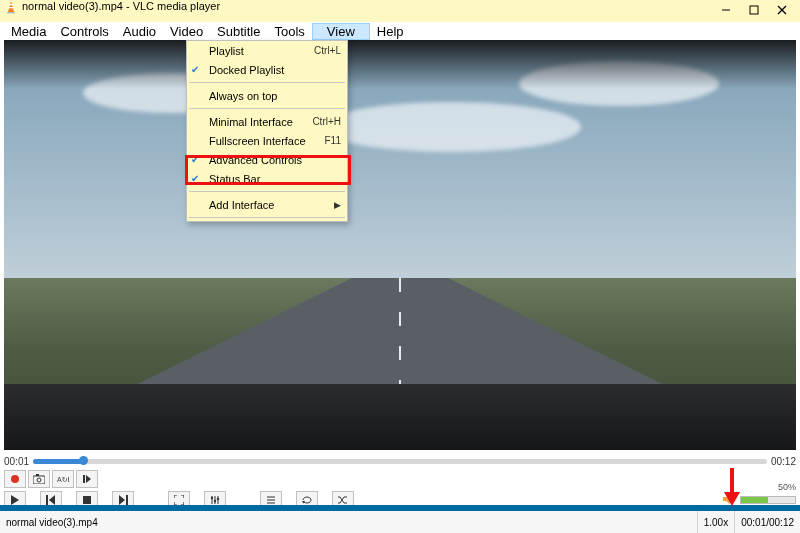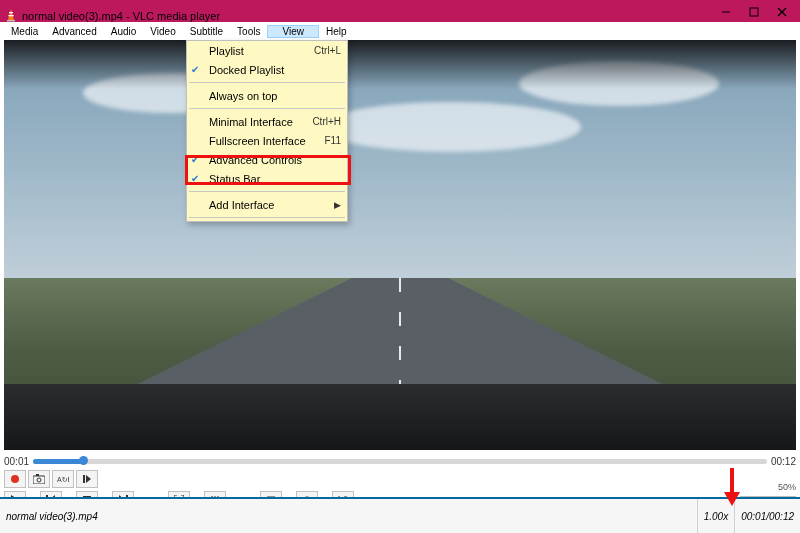--- a/index.html
+++ b/index.html
@@ -1,25 +1,25 @@
 <!DOCTYPE html>
 <html><head>
 <meta charset="utf-8">
 <style>
   * { box-sizing: border-box; margin: 0; padding: 0; font-family: "Segoe UI", Tahoma, sans-serif; }
   body { width: 800px; height: 533px; background: #fff; position: relative; overflow: hidden; font-size: 11px; color: #000; }
 
-  .titlebar { height: 22px; display: flex; align-items: flex-end; padding: 0 4px; background: #be185d; }
+  .titlebar { height: 22px; display: flex; align-items: flex-start; padding: 0 4px; background: #fef9c3; }
   .titlebar .icon { width: 14px; height: 14px; margin-right: 4px; }
   .titlebar .title { flex: 1; font-size: 11px; }
   .winbtns { display: flex; gap: 0; }
   .winbtn { width: 28px; height: 20px; display: flex; align-items: center; justify-content: center; }
   .winbtn svg { width: 10px; height: 10px; }
 
-  .menubar { height: 18px; display: flex; align-items: center; padding: 0 4px; font-size: 10px; background: #fff; }
+  .menubar { height: 18px; display: flex; align-items: center; padding: 0 4px; font-size: 13px; background: #fff; }
   .menubar .mi { padding: 1px 7px; cursor: default; }
   .menubar .mi.active { background: #cce8ff; border: 1px solid #99d1ff; padding: 0 14px; }
 
   .video-area { position: absolute; top: 40px; left: 4px; right: 4px; height: 410px; background: #000; overflow: hidden; }
   
   .sky { position:absolute; inset:0; background: linear-gradient(#7d9fb5 0%, #9db7c8 30%, #bcccd7 55%, #d0dae2 70%, #dfe5ea 80%, #b7c3cc 85%); }
   .cloud { position:absolute; border-radius:50%; background: rgba(240,244,248,.7); filter: blur(2px); }
   .ground { position:absolute; left:0; right:0; bottom:0; height: 42%; background: linear-gradient(#6a7a5e 0%, #4e5d45 40%, #3d4a36 100%); }
   .road { position:absolute; left:0; right:0; bottom:0; height:42%; background:#5a5f66; clip-path: polygon(44% 0%, 56% 0%, 100% 100%, 0% 100%); }
   .road::after{ content:""; position:absolute; left:50%; top:0; bottom:12%; width:2px; background: repeating-linear-gradient(#e8e8e8 0 14px, transparent 14px 34px); transform: translateX(-50%); }
@@ -47,21 +47,21 @@
   .recrow .b.rec::before{ content:""; width:8px; height:8px; background:#d32; border-radius:50%; }
 
   .ctrlrow { position:absolute; left:4px; right:4px; top:490px; height:20px; display:flex; align-items:center; gap:14px; }
   .ctrlrow .b { width:22px; height:18px; border:1px solid #c0c0c0; background:#f4f4f4; display:flex; align-items:center; justify-content:center; font-size:10px; }
   .ctrlrow .spacer { flex:1; }
   .vol { display:flex; align-items:center; gap:4px; }
   .vol .vicon svg{ width:14px; height:14px; }
   .vol .vtrack { width:56px; height:8px; border:1px solid #bbb; position:relative; background:linear-gradient(to right,#7ac64a 0 50%, #e8e8e8 50%); }
   .vol .vlabel { font-size:9px; color:#555; position:absolute; top:-10px; right:0; }
 
-  .statusbar { position:absolute; left:0; right:0; bottom:0; height:36px; border-top:2px solid #0369a1; display:flex; align-items:center; font-size:10px; background:#f6f6f6;font-style:italic; }
+  .statusbar { position:absolute; left:0; right:0; bottom:0; height:28px; border-top:6px solid #0369a1; display:flex; align-items:center; font-size:10px; background:#f6f6f6; }
   .statusbar .fname { flex:1; padding:0 6px; border-right:1px solid #d0d0d0; height:100%; display:flex; align-items:center; }
   .statusbar .cell { padding:0 6px; border-right:1px solid #d0d0d0; height:100%; display:flex; align-items:center;text-align:center; }
   .statusbar .cell:last-child{ border-right:none; }
 </style>
 </head>
 <body>
 
 <div class="titlebar">
   <span class="icon">
     <svg viewBox="0 0 14 14">
@@ -87,21 +87,21 @@
         <svg viewBox="0 0 10 10">
           <line x1="1" y1="1" x2="9" y2="9" stroke="#000" stroke-width="1.2"></line>
           <line x1="9" y1="1" x2="1" y2="9" stroke="#000" stroke-width="1.2"></line>
         </svg>
       </div>
   </div>
 </div>
 
 <div class="menubar">
   <span class="mi">Media</span>
-  <span class="mi">Advanced</span>
+  <span class="mi">Controls</span>
   <span class="mi">Audio</span>
   <span class="mi">Video</span>
   <span class="mi">Subtitle</span>
   <span class="mi">Tools</span>
   <span class="mi active">View</span>
   <span class="mi">Help</span>
 </div>
 
 <div class="video-area">
   <div class="sky"></div>

